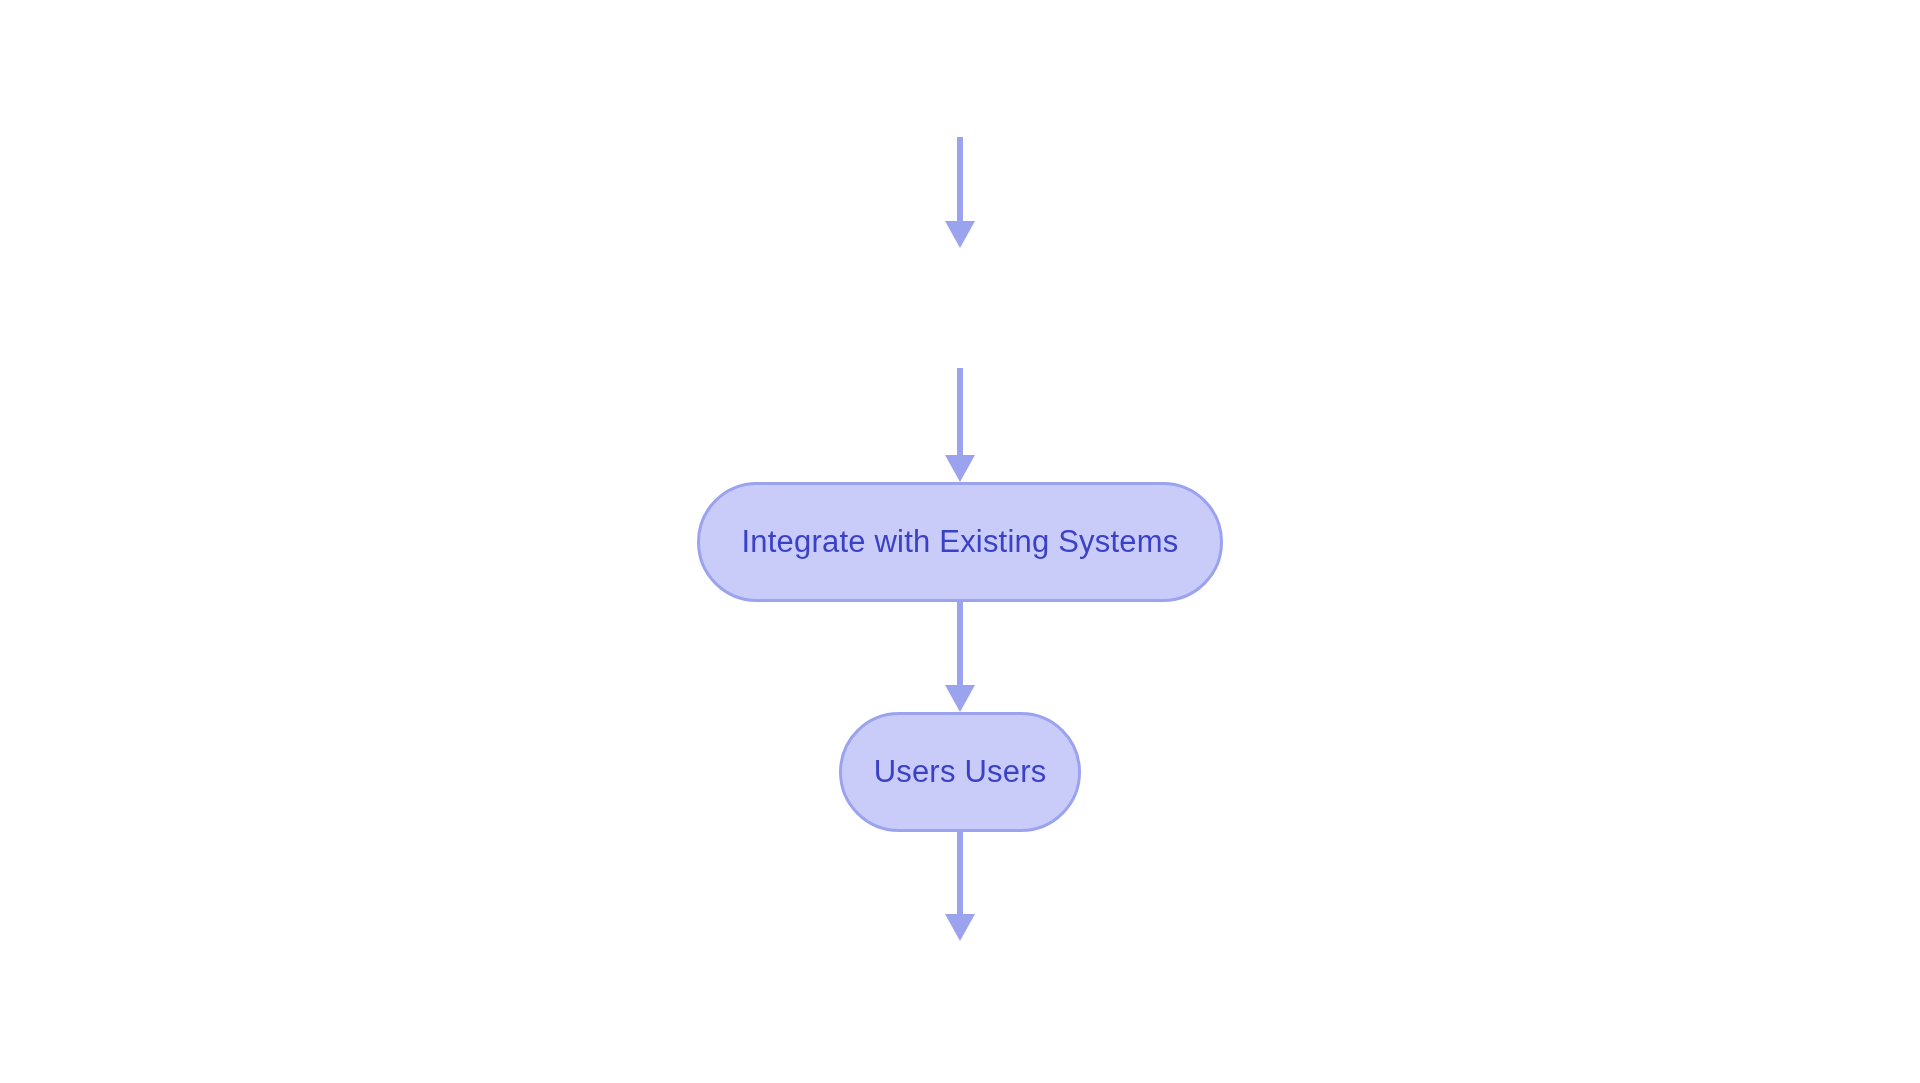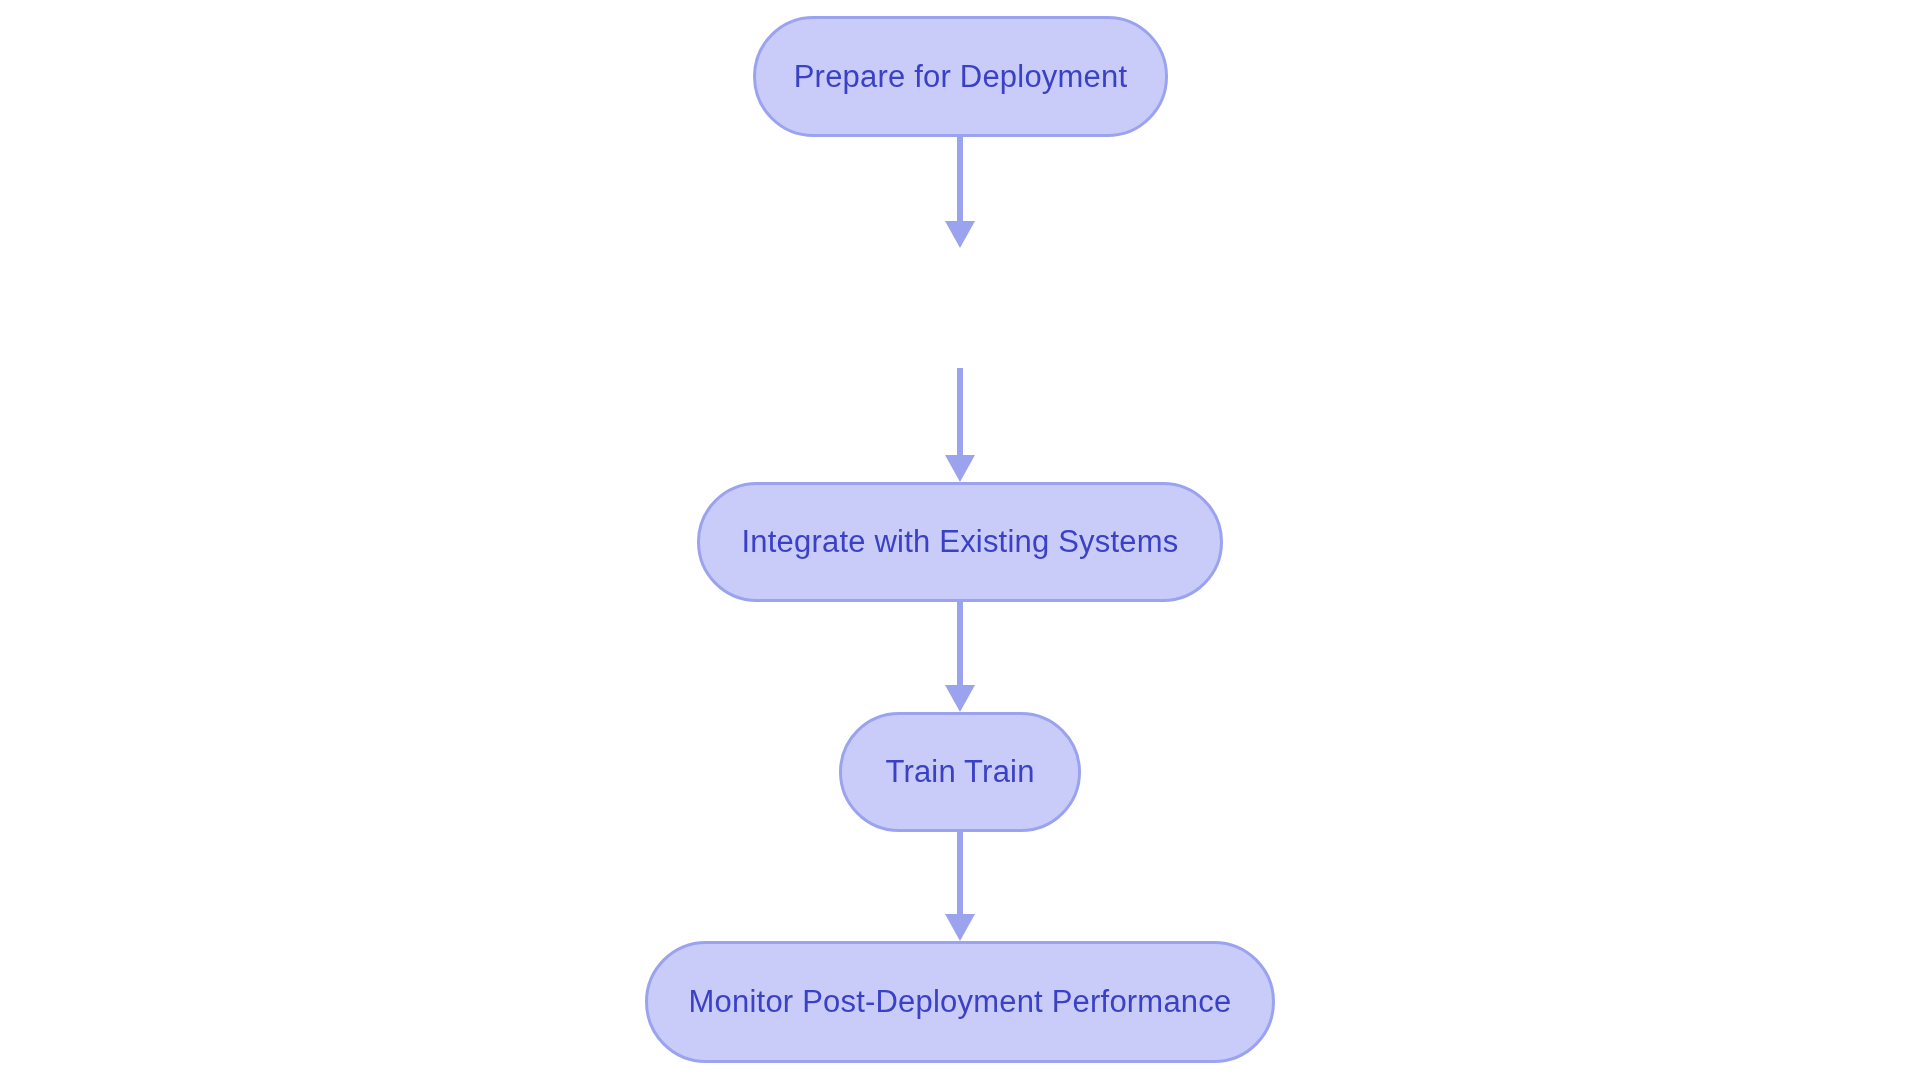--- a/index.html
+++ b/index.html
@@ -58,42 +58,36 @@
   .edge-2-line { top: 602px; height: 84px; }
   .edge-2-head { top: 685px; }
   .edge-3-line { top: 832px; height: 83px; }
   .edge-3-head { top: 914px; }
 </style>
 </head>
 <body>
 
 <div class="canvas">
 
-  <div class="flow-node node-0">
-    <span>Prepare for Deployment</span>
-  </div>
 
   <div class="edge-line edge-0-line"></div>
   <div class="edge-head edge-0-head"></div>
 
 
   <div class="edge-line edge-1-line"></div>
   <div class="edge-head edge-1-head"></div>
 
   <div class="flow-node node-2">
     <span>Integrate with Existing Systems</span>
   </div>
 
   <div class="edge-line edge-2-line"></div>
   <div class="edge-head edge-2-head"></div>
 
   <div class="flow-node node-3">
-    <span>Train Train</span>
+    <span>Users Users</span>
   </div>
 
   <div class="edge-line edge-3-line"></div>
   <div class="edge-head edge-3-head"></div>
 
-  <div class="flow-node node-4">
-    <span>Monitor Post-Deployment Performance</span>
-  </div>
 
 </div>
 
 </body></html>

